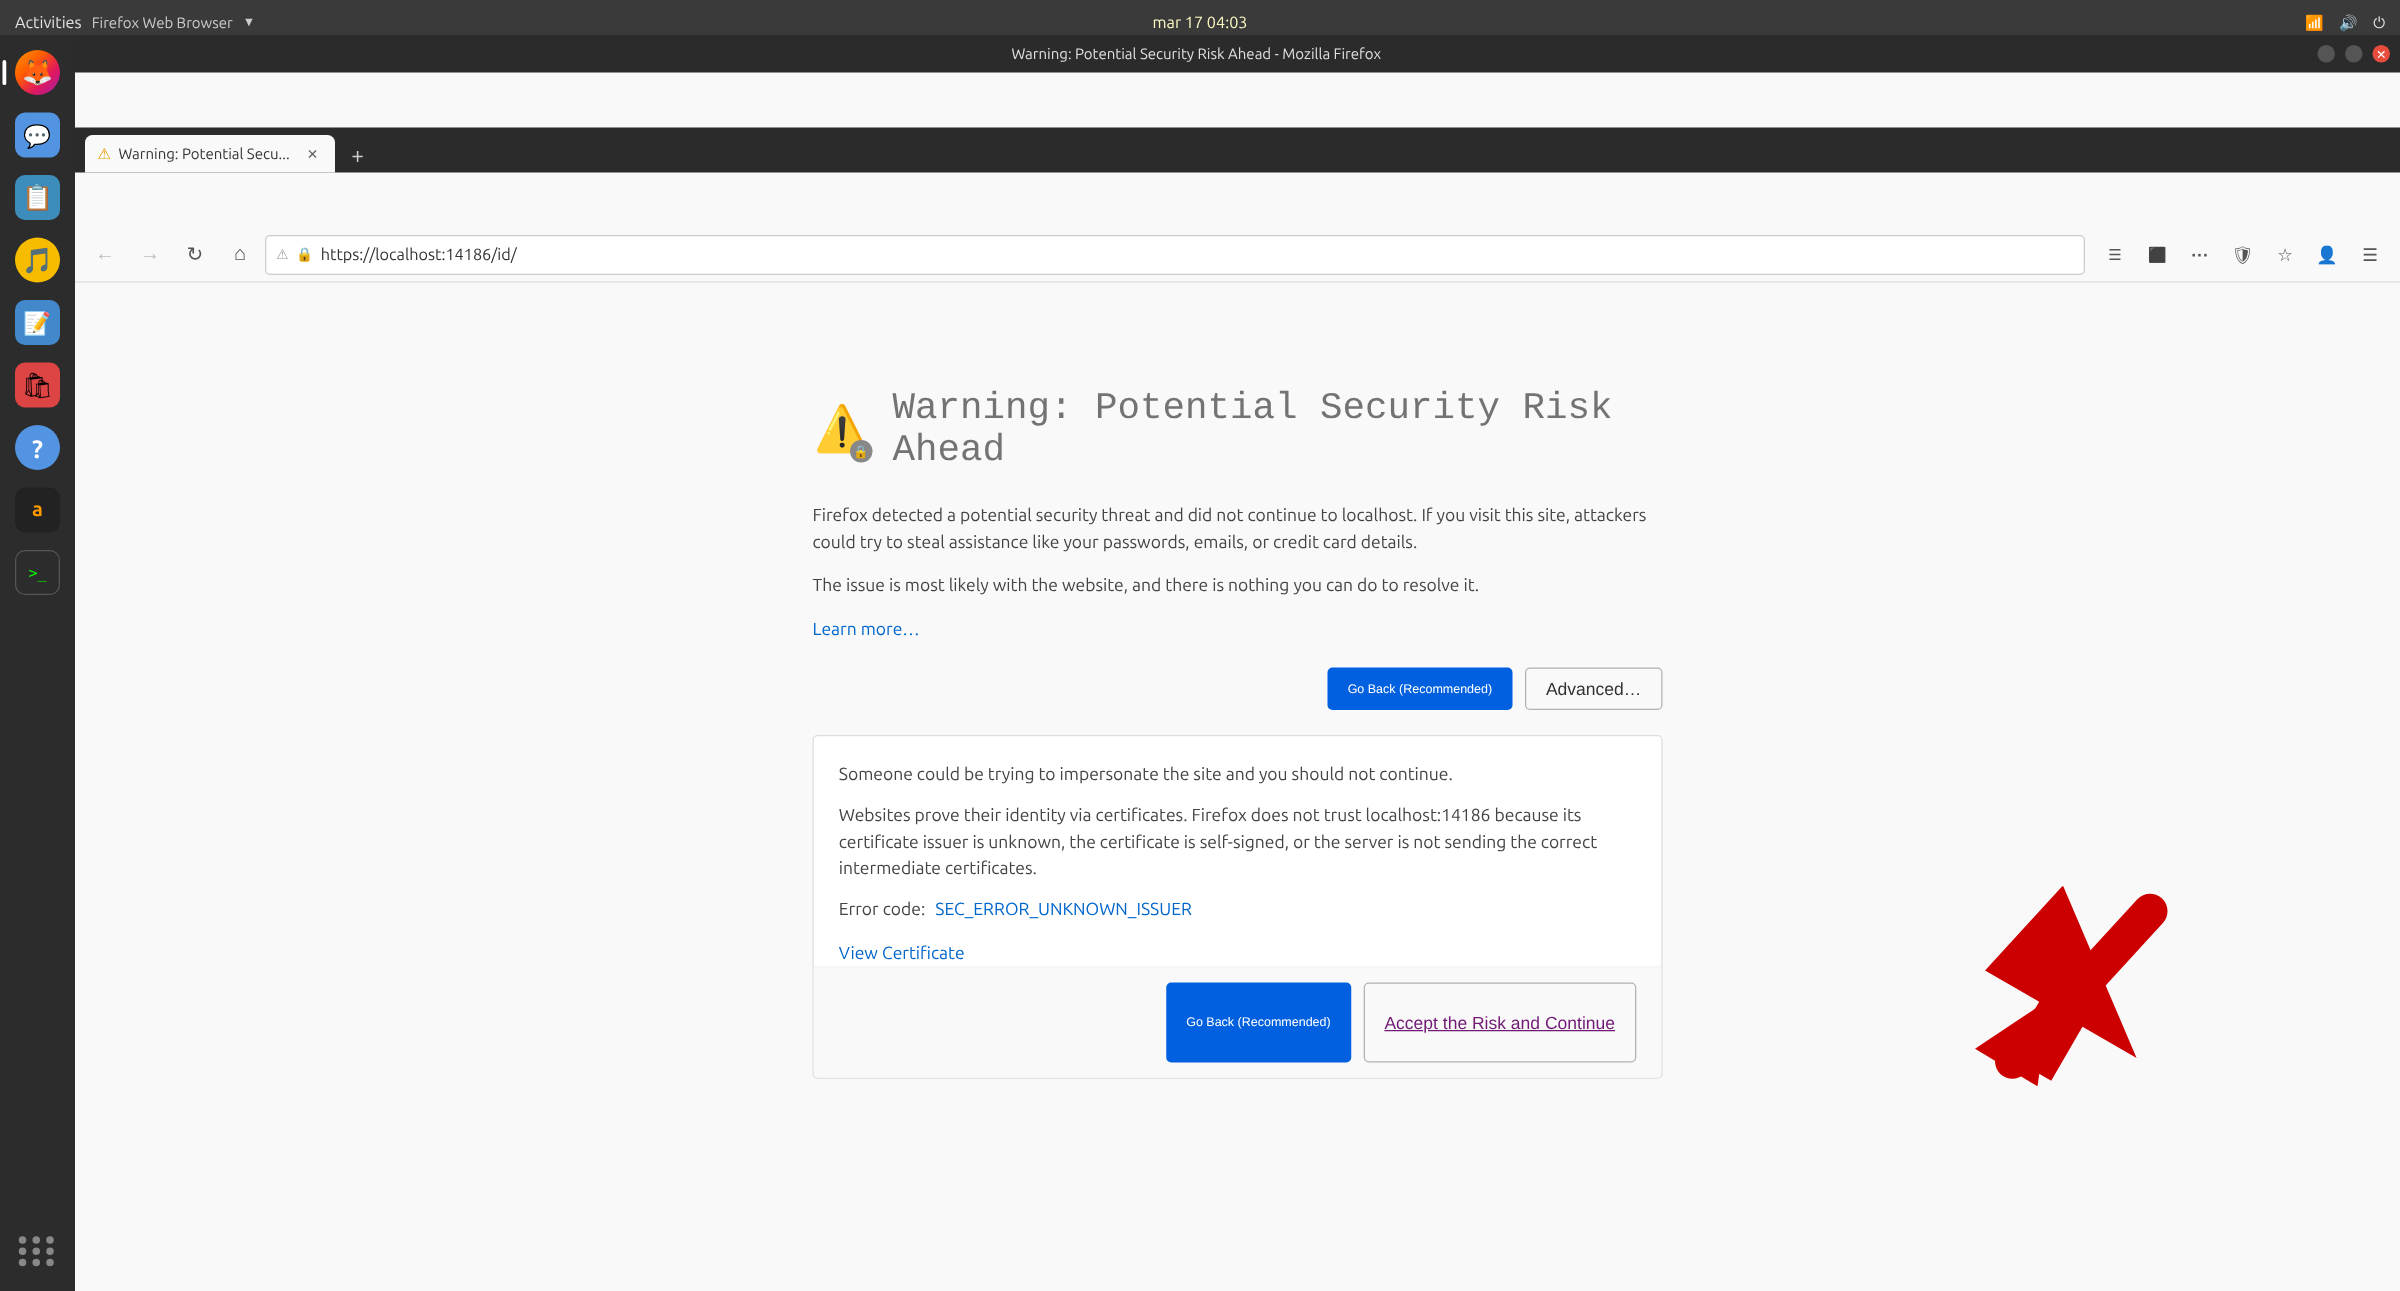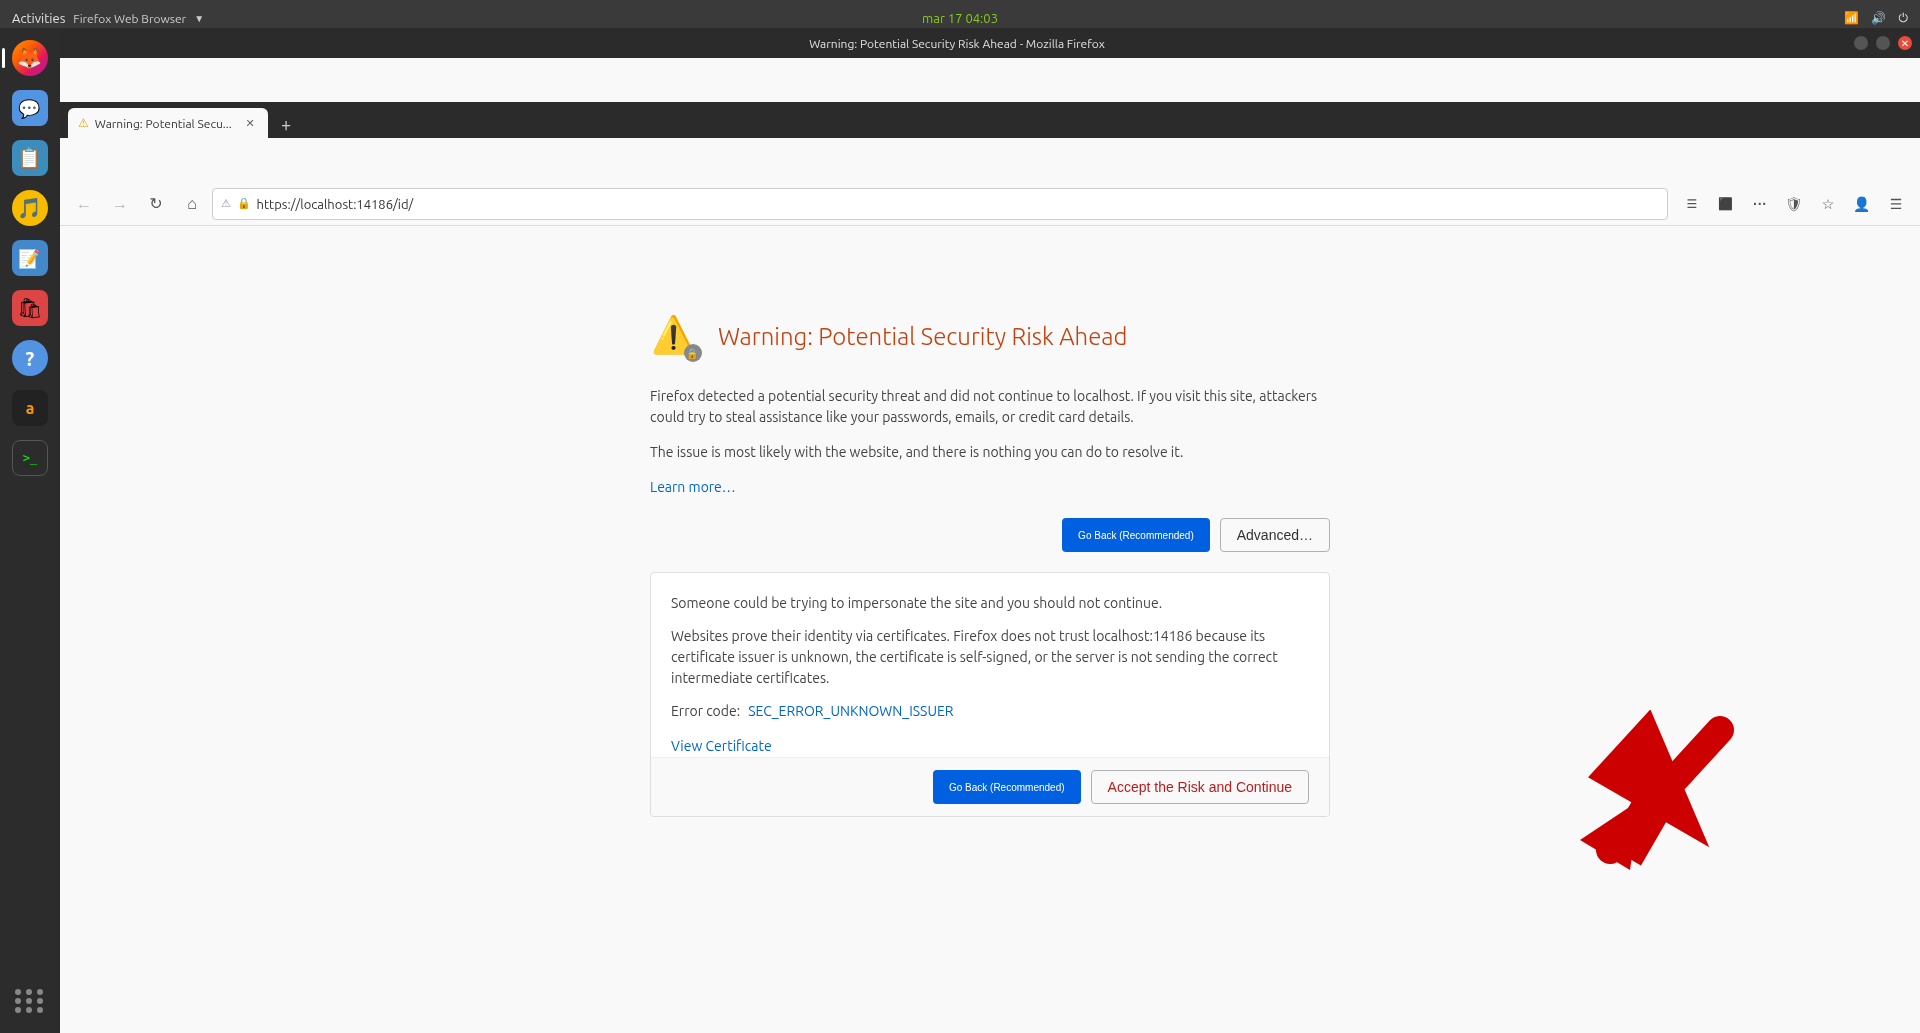--- a/index.html
+++ b/index.html
@@ -10,21 +10,21 @@
       height: 36px;
       background: #3a3a3a;
       display: flex;
       align-items: center;
       justify-content: space-between;
       padding: 0 12px;
       color: #e0e0e0;
       font-size: 13px;
     }
     .desktop-topbar .left { display: flex; align-items: center; gap: 8px; }
-    .desktop-topbar .center { position: absolute; left: 50%; transform: translateX(-50%); font-size: 13px; color: #84cc16; }
+    .desktop-topbar .center { position: absolute; left: 50%; transform: translateX(-50%); font-size: 13px; color: #fef9c3; }
     .desktop-topbar .right { display: flex; align-items: center; gap: 12px; font-size: 12px; }
 
     
     .ubuntu-sidebar {
       position: absolute;
       left: 0;
       top: 28px;
       width: 60px;
       height: calc(1033px - 28px);
       background: #2c2c2c;
@@ -207,23 +207,24 @@
       border-radius: 50%;
       width: 18px;
       height: 18px;
       display: flex;
       align-items: center;
       justify-content: center;
       font-size: 10px;
       color: white;
     }
     .warning-title {
-      font-size: 24px;
+      font-size: 30px;
       font-weight: 300;
-      color: #c2410c;
+      color: #737373;
+      font-family: Liberation Mono, monospace;
     }
 
     
     .warning-body { font-size: 14px; color: #444; line-height: 1.5; }
     .warning-body p { margin-bottom: 14px; }
     .warning-body .what-todo { font-weight: bold; margin-bottom: 6px; }
     .learn-more { color: #0066cc; text-decoration: none; font-size: 14px; cursor: pointer; }
 
     
     .btn-row {
@@ -271,26 +272,27 @@
       margin: 0 -20px -20px -20px;
       padding: 12px 20px;
       border-top: 1px solid #eee;
       border-radius: 0 0 4px 4px;
       display: flex;
       justify-content: flex-end;
       gap: 10px;
     }
     .btn-accept {
       background: #f9f9fa;
-      color: #b91c1c;
+      color: #701a75;
       border: 1px solid #b1b1b3;
-      padding: 8px 16px;
+      padding: 23px 16px;
       border-radius: 4px;
       font-size: 14px;
       cursor: pointer;
+      text-decoration: underline;
     }
 
     
     .red-arrow {
       position: absolute;
       right: 180px;
       bottom: 160px;
       z-index: 200;
       pointer-events: none;
     }

